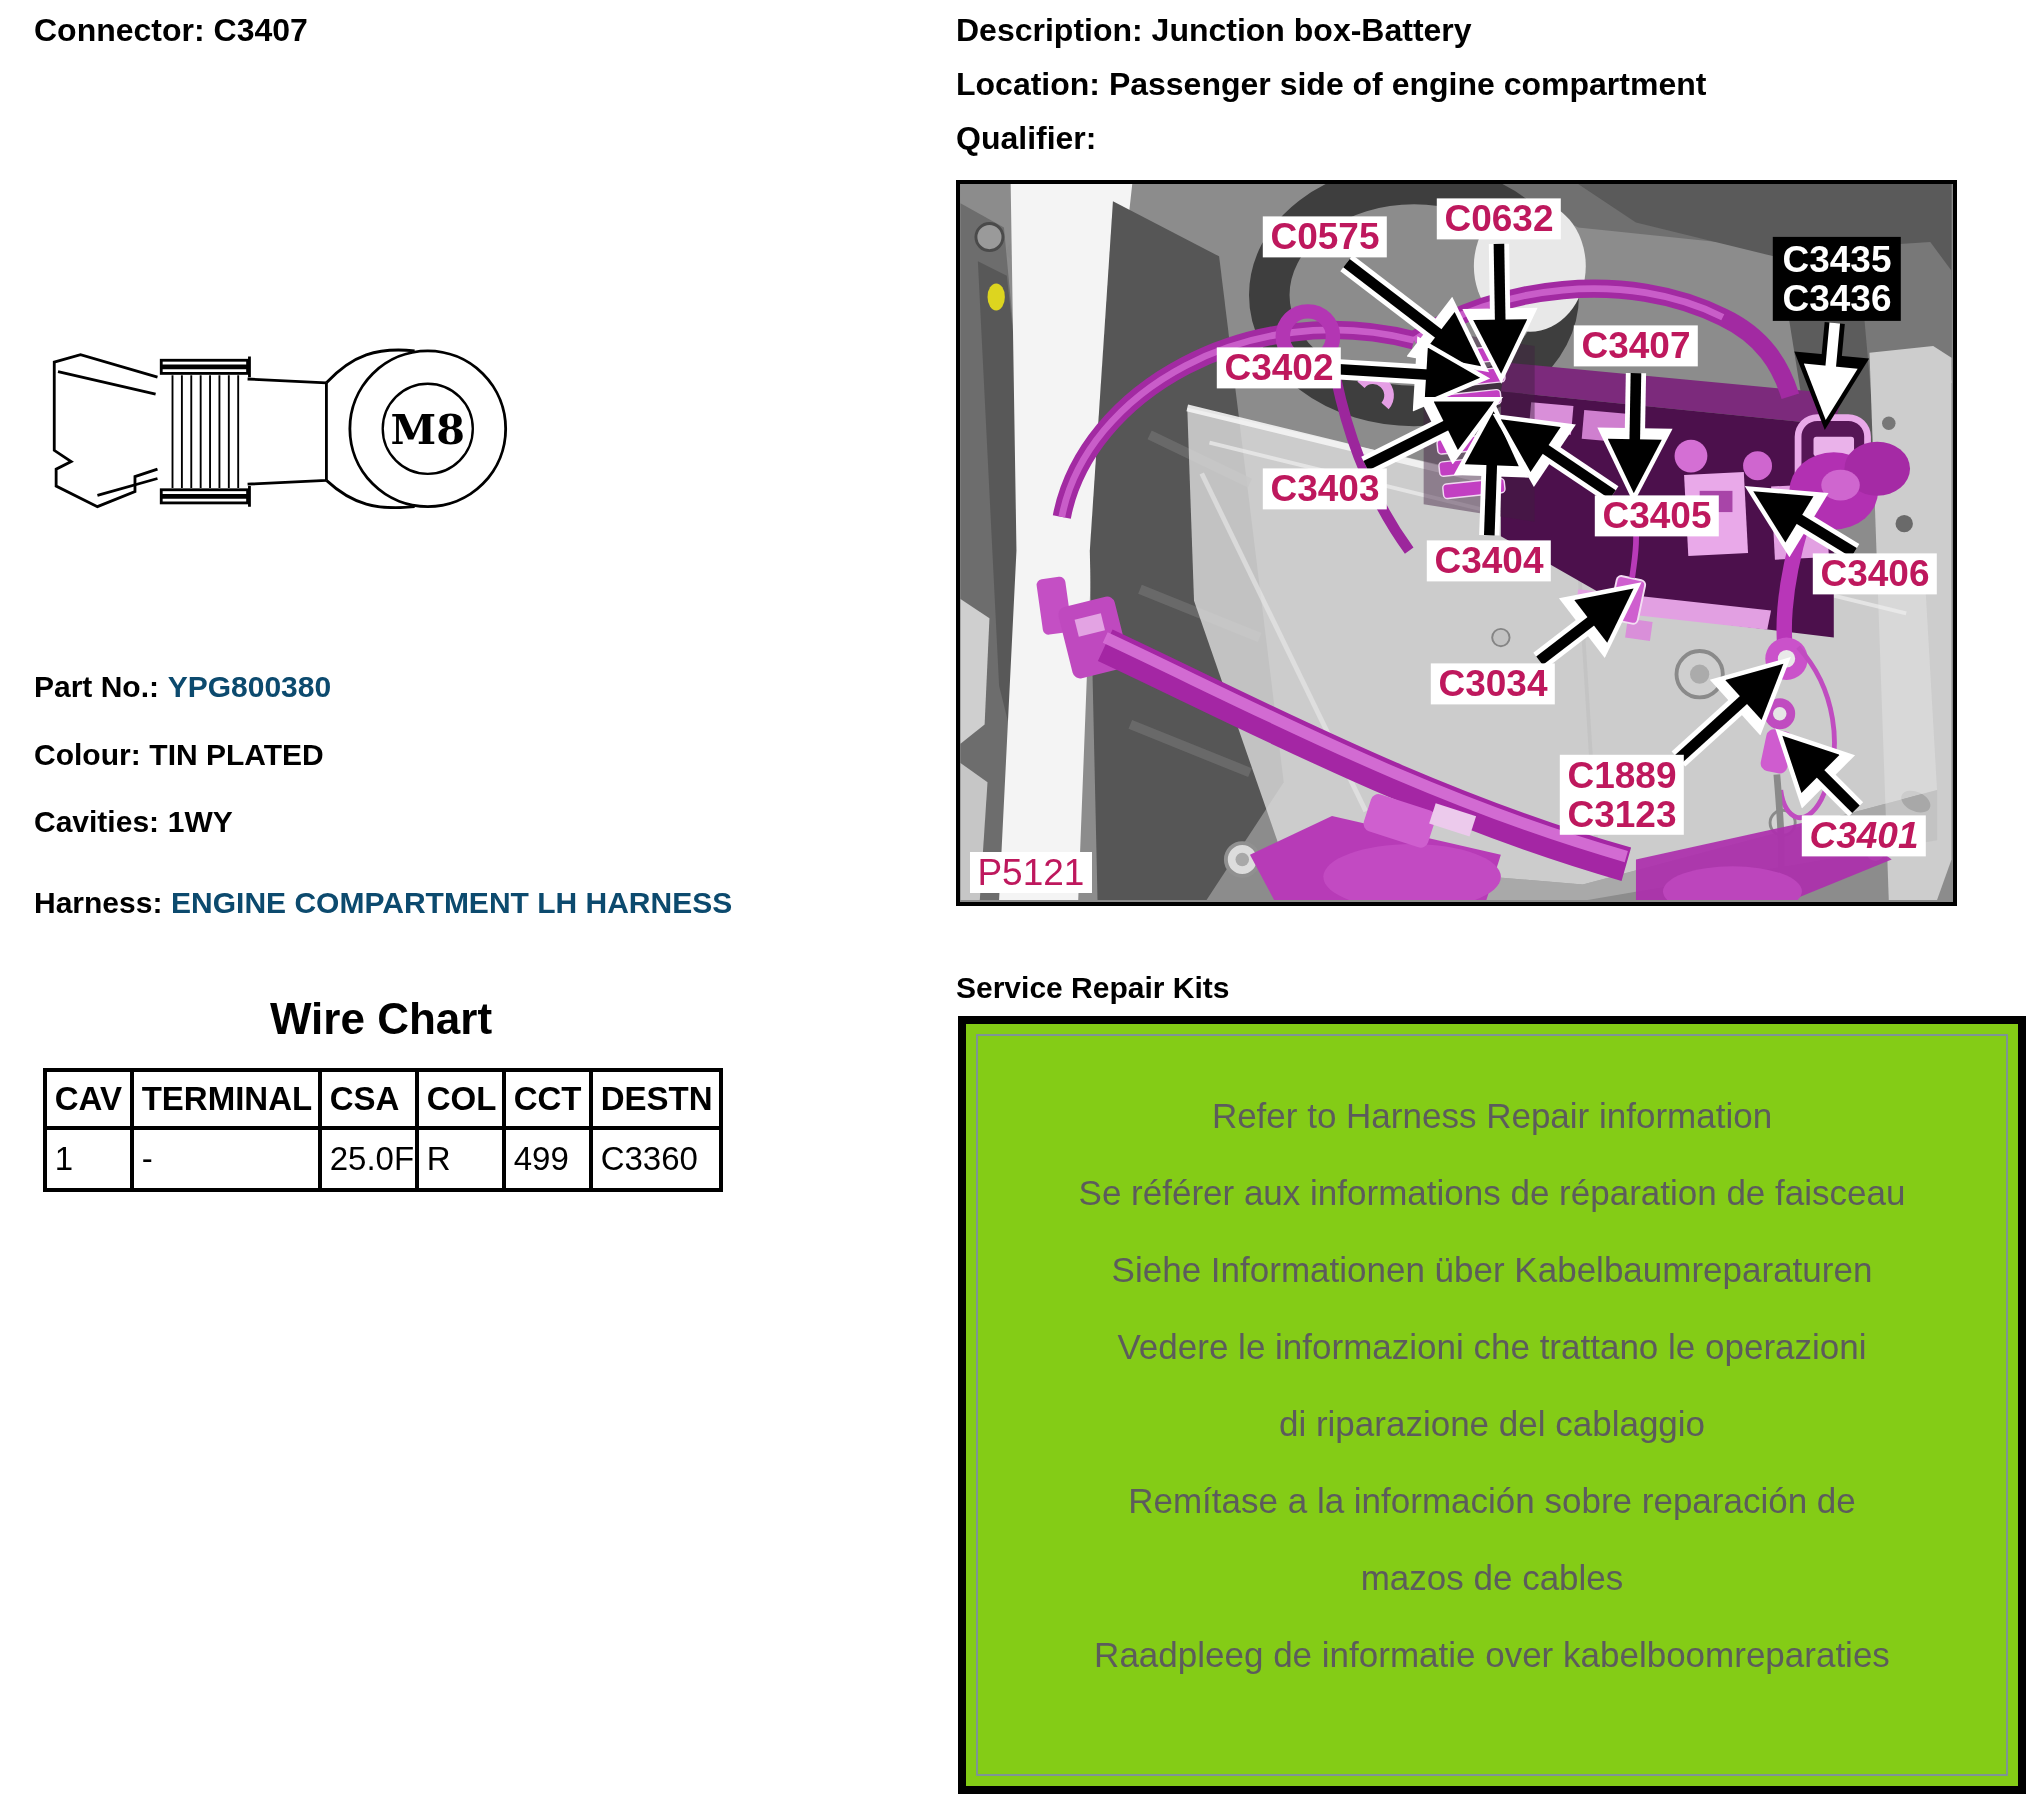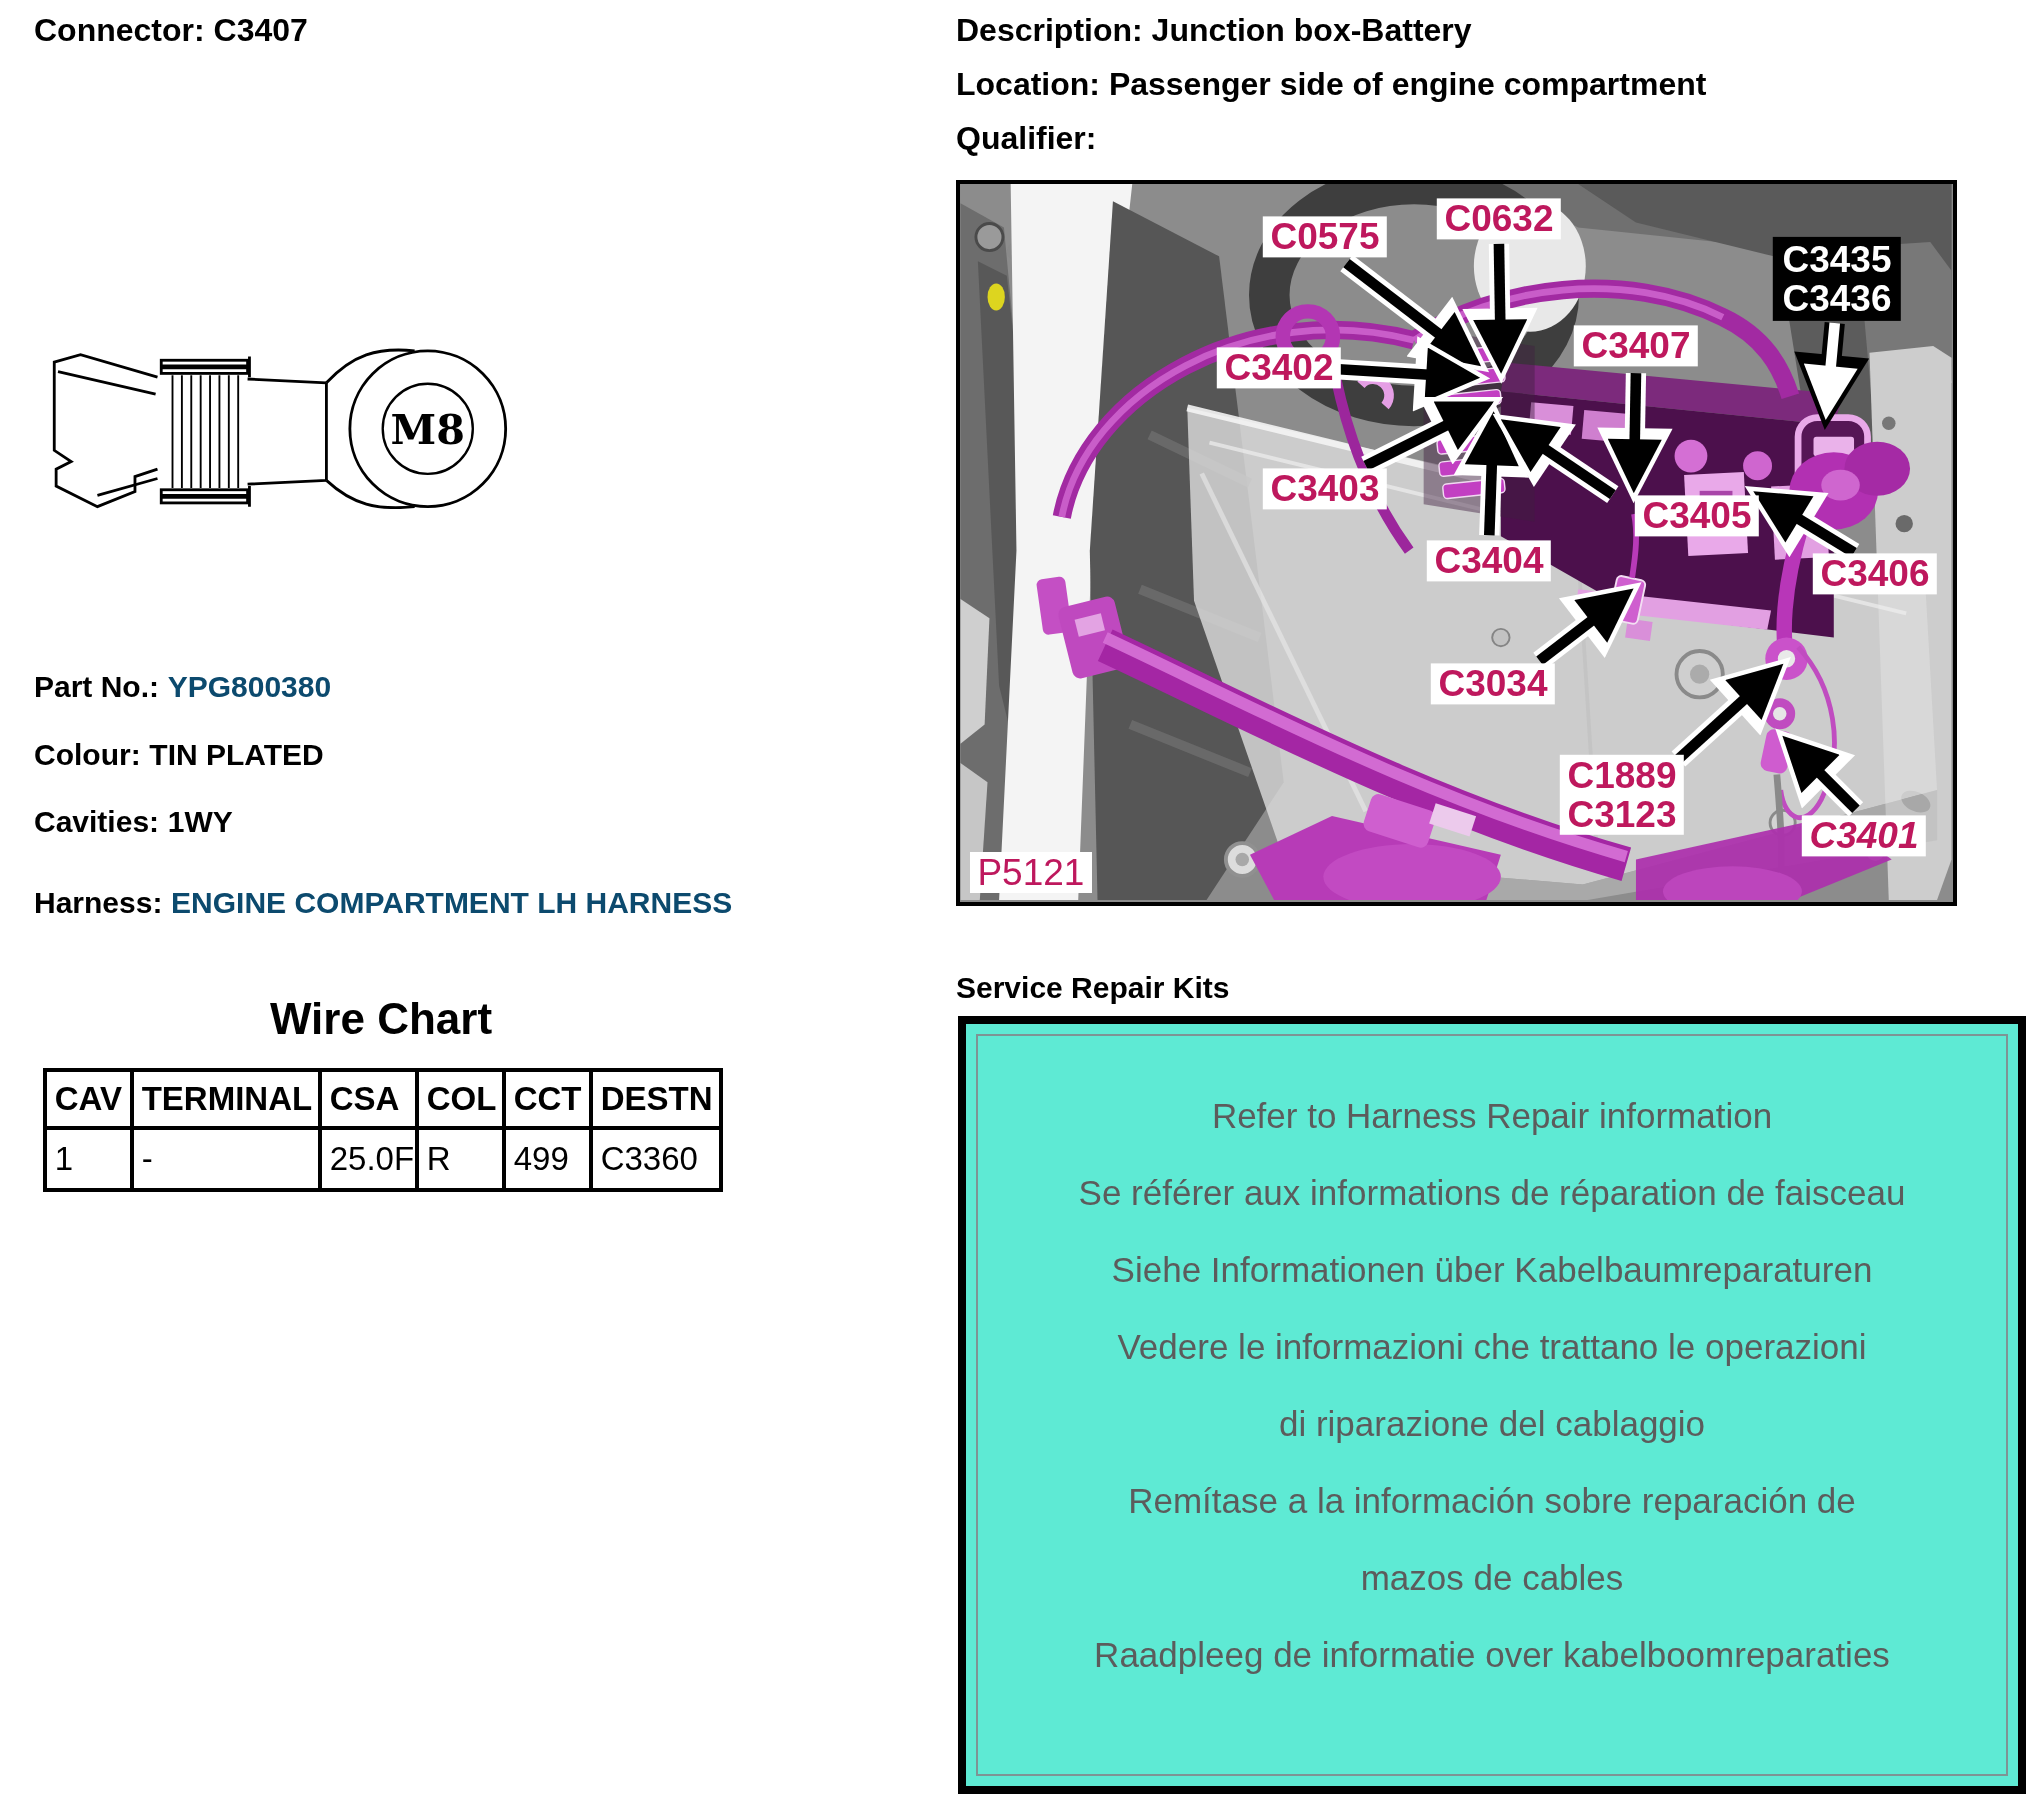--- a/index.html
+++ b/index.html
@@ -30,21 +30,21 @@
     position:absolute;transform:translate(-50%,-50%);
     background:#ffffff;color:#be185d;font-weight:bold;font-size:37px;
     line-height:1.06;padding:1px 7.7px;white-space:nowrap;text-align:center;
   }
   .callout.dark{background:#000;color:#fff;padding:2.9px 9.7px;}
   .callout.plain{transform:none;font-weight:normal;}
   
   .sr-title{left:956px;top:971px;font-size:30px;font-weight:bold;}
   .sr-box{
     left:958px;top:1016px;width:1068px;height:778px;border:8.7px solid #000;
-    box-sizing:border-box;background:#5eead4;padding:9.7px;
+    box-sizing:border-box;background:#84cc16;padding:9.7px;
   }
   .sr-inner{
     width:100%;height:100%;box-sizing:border-box;border:2.9px solid #7e9494;
     padding-top:41px;display:flex;flex-direction:column;align-items:stretch;
   }
   .sr-line{
     height:77px;line-height:77px;text-align:center;font-size:35px;
     color:#5c5c5c;white-space:nowrap;
   }
 </style>
@@ -307,21 +307,21 @@
   <div class="callout" style="left:365px;top:53px;">C0575</div>
   <div class="callout" style="left:539px;top:35px;">C0632</div>
   <div class="callout dark" style="left:877px;top:95px;">
     <div>C3435</div>
     <div>C3436</div>
   </div>
   <div class="callout" style="left:319px;top:184px;">C3402</div>
   <div class="callout" style="left:676px;top:162px;">C3407</div>
   <div class="callout" style="left:365px;top:305px;">C3403</div>
   <div class="callout" style="left:529px;top:377px;">C3404</div>
-  <div class="callout" style="left:697px;top:332px;margin-left:40px;">C3405</div>
+  <div class="callout" style="left:697px;top:332px;">C3405</div>
   <div class="callout" style="left:915px;top:390px;">C3406</div>
   <div class="callout" style="left:533px;top:500px;">C3034</div>
   <div class="callout" style="left:662px;top:611px;">
     <div>C1889</div>
     <div>C3123</div>
   </div>
   <div class="callout" style="left:904px;top:652px;font-style:italic;">C3401</div>
   <div class="callout plain" style="left:9.7px;top:668px;">P5121</div>
 </div>
 

